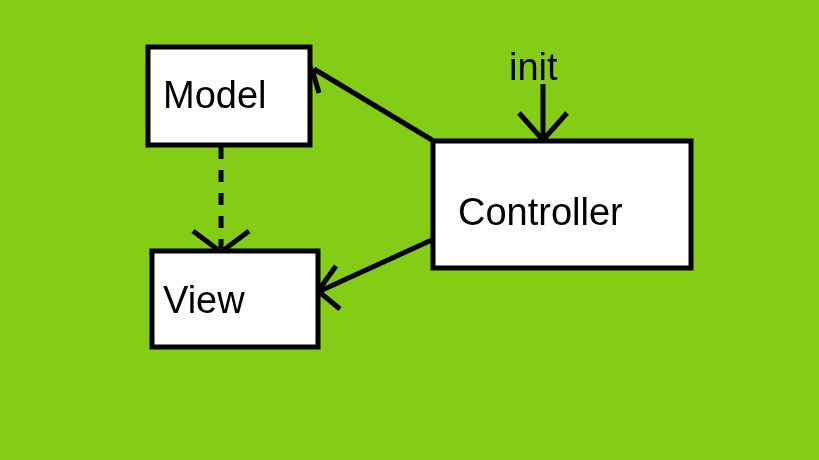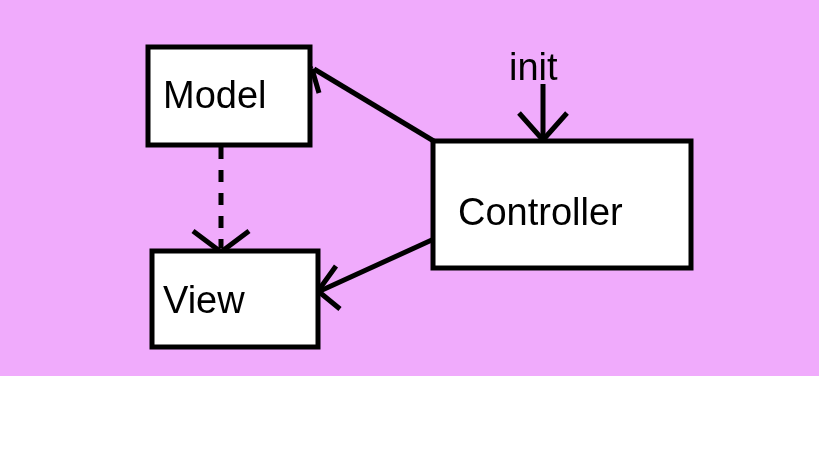--- a/index.html
+++ b/index.html
@@ -61,21 +61,21 @@
   .edge-label {
     font-family: "Liberation Sans", sans-serif;
     font-size: 38px;
     fill: #000000;
     text-anchor: start;
   }
 </style>
 </head>
 <body>
 
-<div id="canvas-wrap" style="width: 819px; height: 376px; background: #f0abfc;">
+<div id="canvas-wrap" style="width: 819px; height: 460px; background: #84cc16;">
   <svg id="diagram-svg" viewBox="0 0 819 460" xmlns="http://www.w3.org/2000/svg" style="width: 819px; height: 460px;">
 
     <g>
       <path class="edge-line" d="M 437 143 L 314 69"></path>
       <path class="arrow-head" d="M 286 52 L 312 69 M 319 93 L 312 69"></path>
     </g>
 
     <g>
       <path class="edge-line" d="M 434 239 L 320 291"></path>
       <path class="arrow-head" d="M 336 266 L 318 291 M 340 309 L 318 291"></path>

